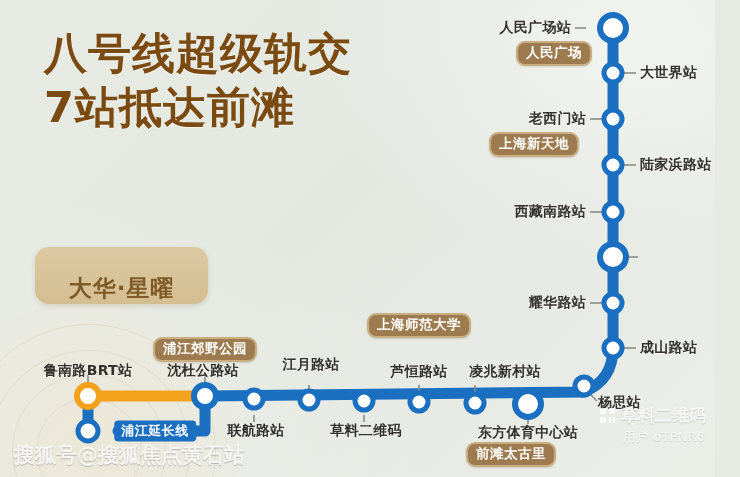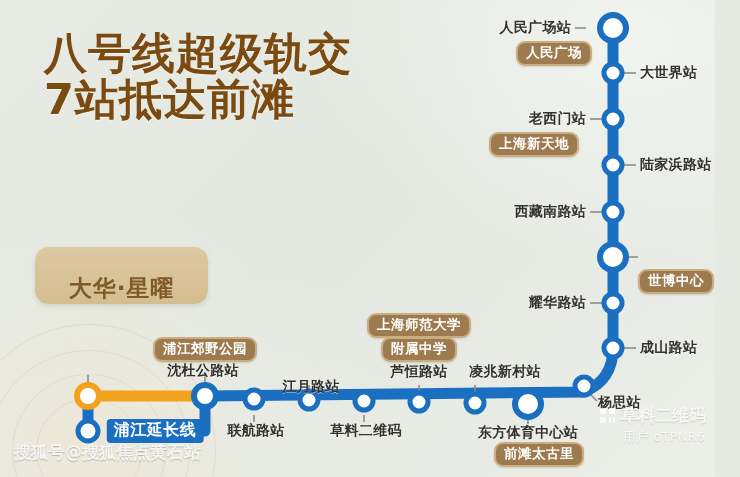--- a/index.html
+++ b/index.html
@@ -21,21 +21,21 @@
   .ripple.f{background:radial-gradient(circle,rgba(236,226,203,.55) 0%,rgba(236,226,203,.18) 60%,rgba(236,226,203,0) 100%);border:none;}
 
   
   .headline{position:absolute;left:44px;top:30px;z-index:6;}
   .headline .l1,.headline .l2{
     color:#7a4a11;font-weight:bold;letter-spacing:1px;line-height:1.08;
     text-shadow:0 1px 0 rgba(255,255,255,.55);
     font-family:"DejaVu Sans","Liberation Sans",sans-serif;
   }
   .headline .l1{font-size:43px;}
-  .headline .l2{font-size:43px;}
+  .headline .l2{font-size:43px;margin-top:8px;}
 
   
   .brand{
     position:absolute;left:35px;top:247px;z-index:6;
     width:173px;height:57px;border-radius:14px;
     background:linear-gradient(180deg,#ddc9a2 0%,#d4bd90 100%);
     box-shadow:0 2px 5px rgba(120,95,50,.18);
     display:flex;align-items:flex-end;justify-content:center;
   }
   .brand span{
@@ -65,29 +65,29 @@
     font-size:13.5px;font-weight:bold;letter-spacing:.5px;
     font-family:"DejaVu Sans","Liberation Sans",sans-serif;
     box-shadow:0 1px 2px rgba(110,85,50,.2);
   }
   .poi.c{transform:translate(-50%,0);}
 
   
   .branch-tag{
     position:absolute;z-index:8;white-space:nowrap;
     background:#1a6fc0;color:#ffffff;border-radius:4px;
-    padding:1px 7px 2px 7px;font-size:16px;font-weight:bold;letter-spacing:.5px;
+    padding:1px 7px 2px 7px;font-size:13px;font-weight:bold;letter-spacing:.5px;
     font-family:"DejaVu Sans","Liberation Sans",sans-serif;
     transform:translate(-50%,-50%);
   }
 
   
   .wm-sohu{
     position:absolute;left:14px;top:441px;z-index:9;
-    font-size:17px;font-weight:bold;letter-spacing:0px;
+    font-size:21px;font-weight:bold;letter-spacing:0px;
     color:rgba(255,255,255,.82);
     text-shadow:0 1px 1px rgba(90,90,90,.35);
     font-family:"DejaVu Sans","Liberation Sans",sans-serif;
     white-space:nowrap;
   }
   .wm-qr{
     position:absolute;left:600px;top:404px;z-index:9;
     color:rgba(255,255,255,.80);
     text-shadow:0 1px 1px rgba(120,120,120,.28);
     font-family:"DejaVu Sans","Liberation Sans",sans-serif;
@@ -184,35 +184,34 @@
   <div class="lbl r" style="left:640px;top:73px;">大世界站</div>
   <div class="lbl l" style="left:586px;top:119px;text-align:right;">老西门站</div>
   <div class="lbl r" style="left:640px;top:165px;">陆家浜路站</div>
   <div class="lbl l" style="left:586px;top:212px;">西藏南路站</div>
   <div class="lbl l" style="left:586px;top:303px;">耀华路站</div>
   <div class="lbl r" style="left:640px;top:348px;">成山路站</div>
   <div class="lbl r" style="left:598px;top:403px;">杨思站</div>
 
   <div class="poi" style="left:489px;top:132px;">上海新天地</div>
   <div class="poi" style="left:516px;top:41px;">人民广场</div>
-  <div class="poi" style="left:638px;top:269px;">世博中心</div>
 
   <div class="lbl c" style="left:528px;top:424px;">东方体育中心站</div>
   <div class="lbl c" style="left:505px;top:363px;">凌兆新村站</div>
   <div class="lbl c" style="left:419px;top:363px;">芦恒路站</div>
   <div class="lbl c" style="left:366px;top:422px;">草料二维码</div>
-  <div class="lbl c" style="left:311px;top:378px;">江月路站</div>
+  <div class="lbl c" style="left:311px;top:356px;">江月路站</div>
   <div class="lbl c" style="left:256px;top:422px;">联航路站</div>
   <div class="lbl c" style="left:203px;top:362px;">沈杜公路站</div>
 
-  <div class="poi" style="left:466px;top:442px;margin-left:28px;">前滩太古里</div>
+  <div class="poi" style="left:466px;top:442px;">前滩太古里</div>
   <div class="poi c" style="left:419px;top:313px;">上海师范大学</div>
-  <div class="poi c" style="left:419px;top:337px;">附属中学</div>
   <div class="poi c" style="left:205px;top:337px;">浦江郊野公园</div>
 
+  <div class="lbl c" style="left:88px;top:362px;">鲁南路BRT站</div>
   <div class="branch-tag" style="left:155px;top:431px;">浦江延长线</div>
 
   <div class="wm-sohu">搜狐号@搜狐焦点黄石站</div>
   <div class="wm-qr">
     <div class="t1">
       <span class="qr-glyph">
           <i></i>
           <i></i>
           <i></i>
           <i></i>

